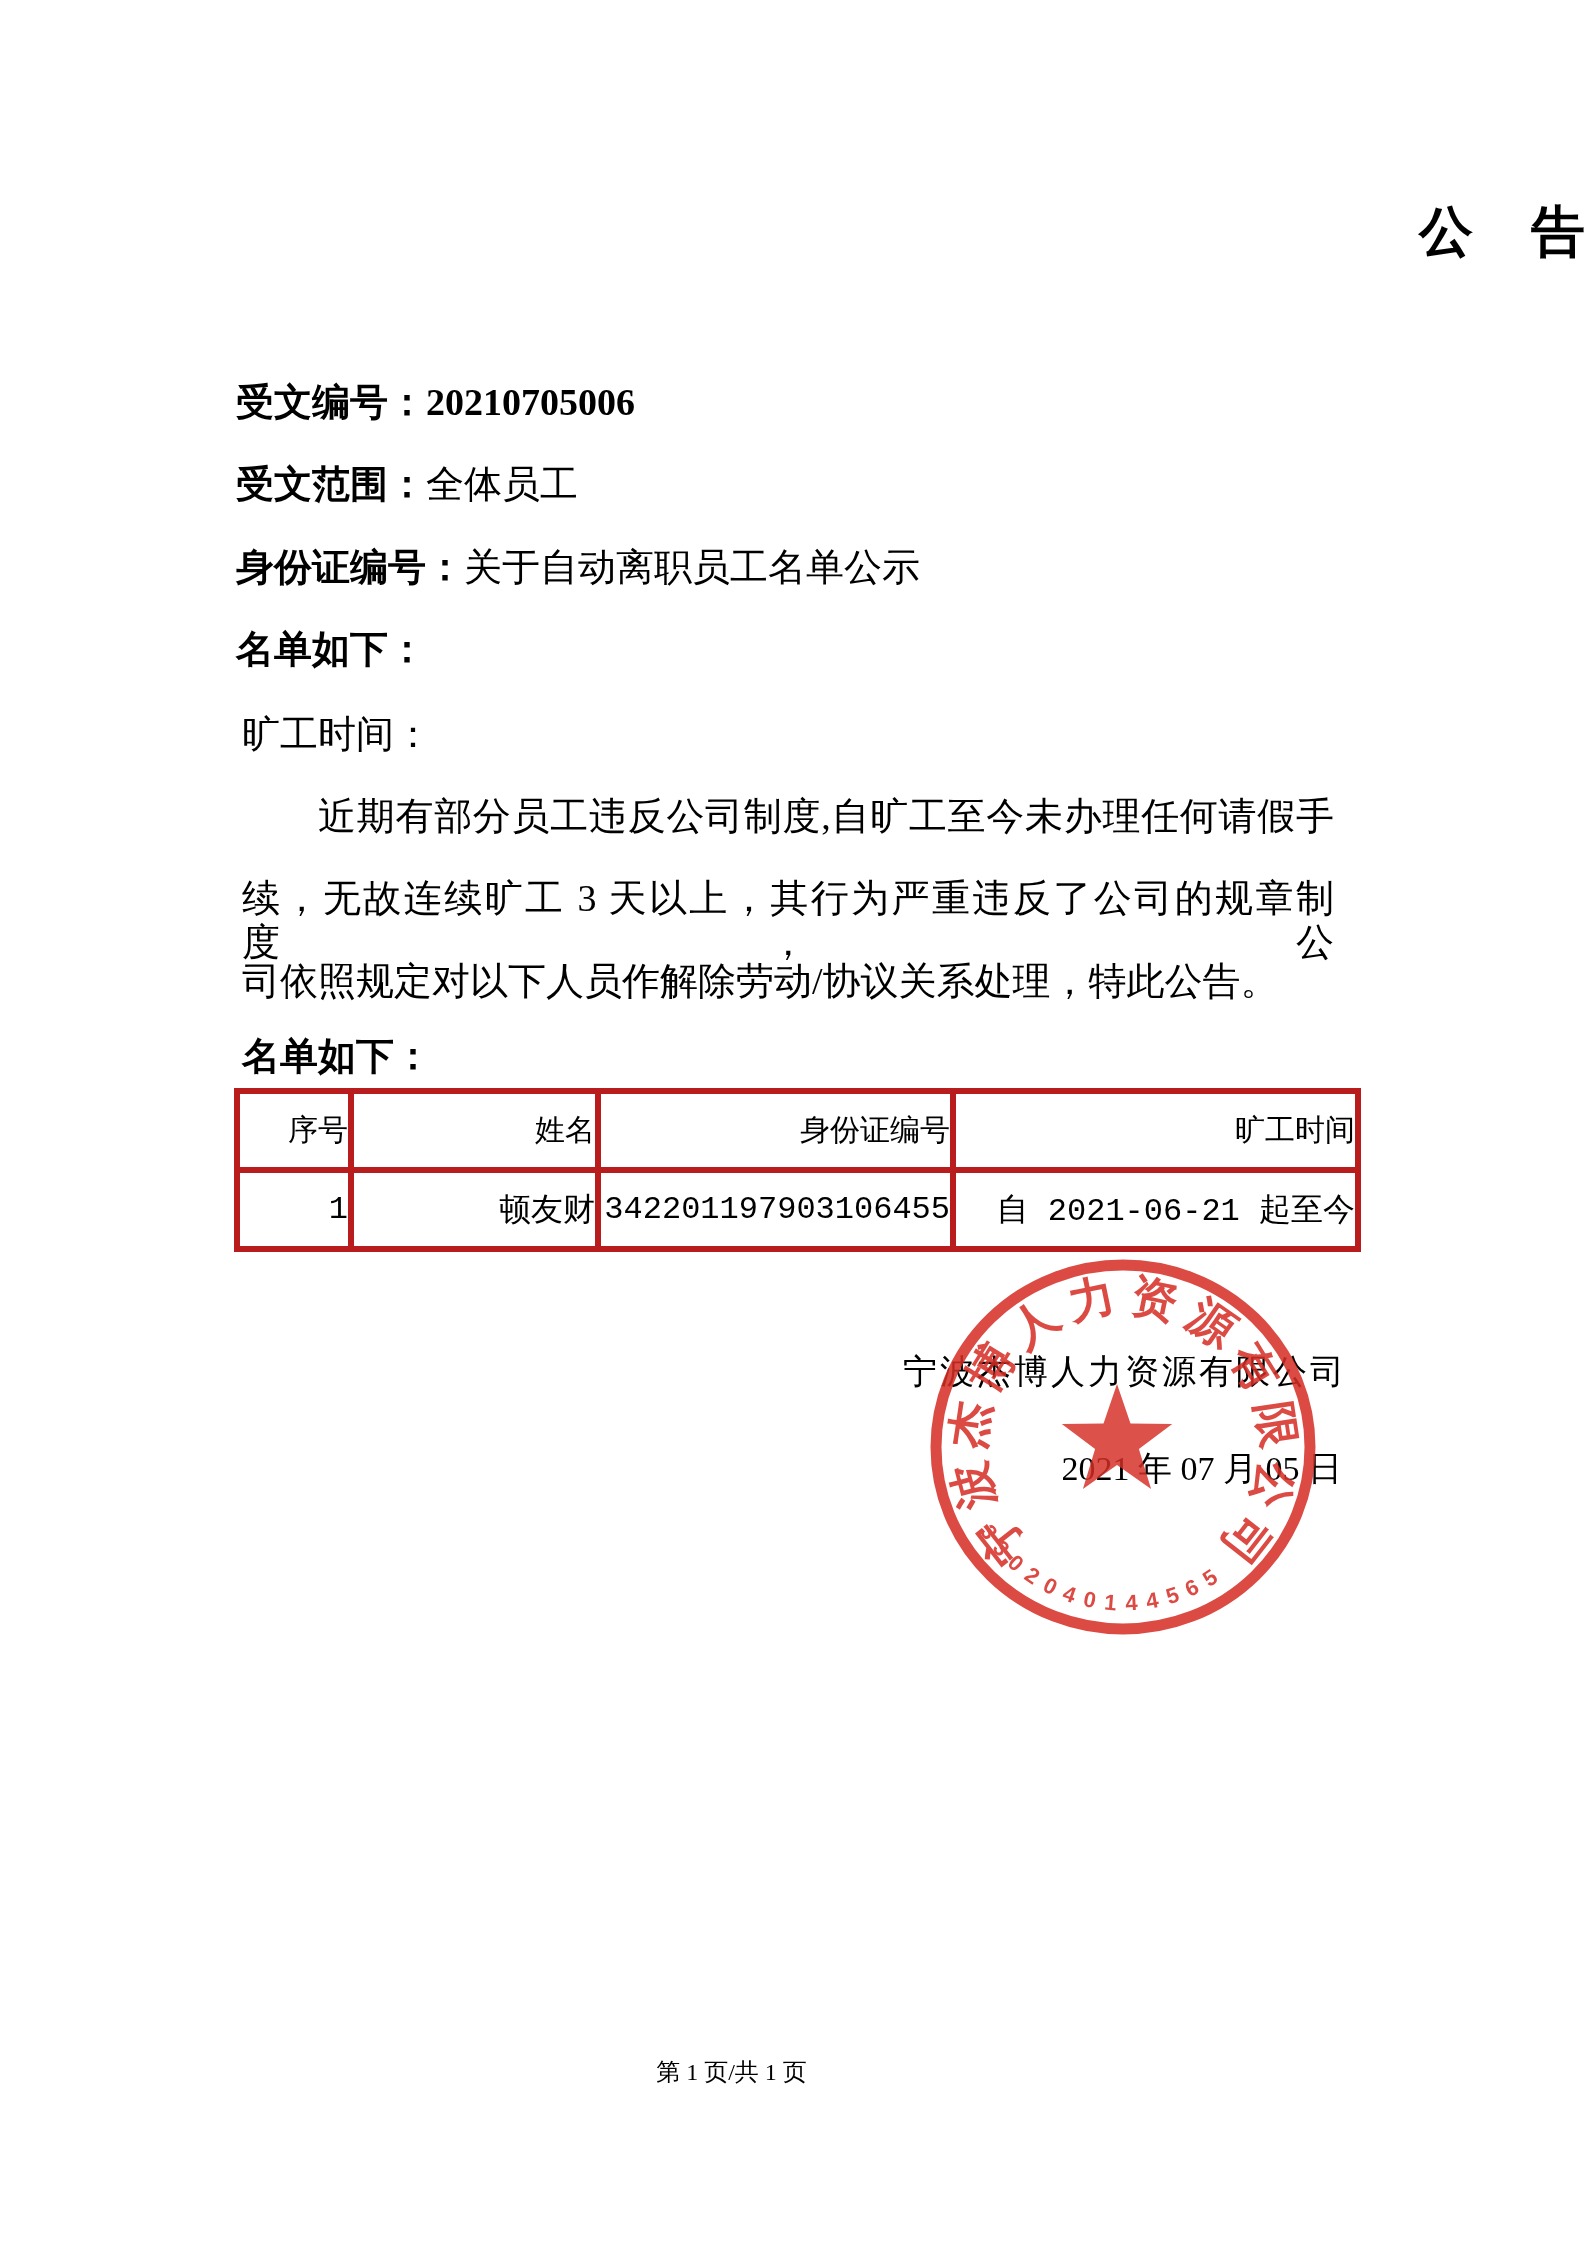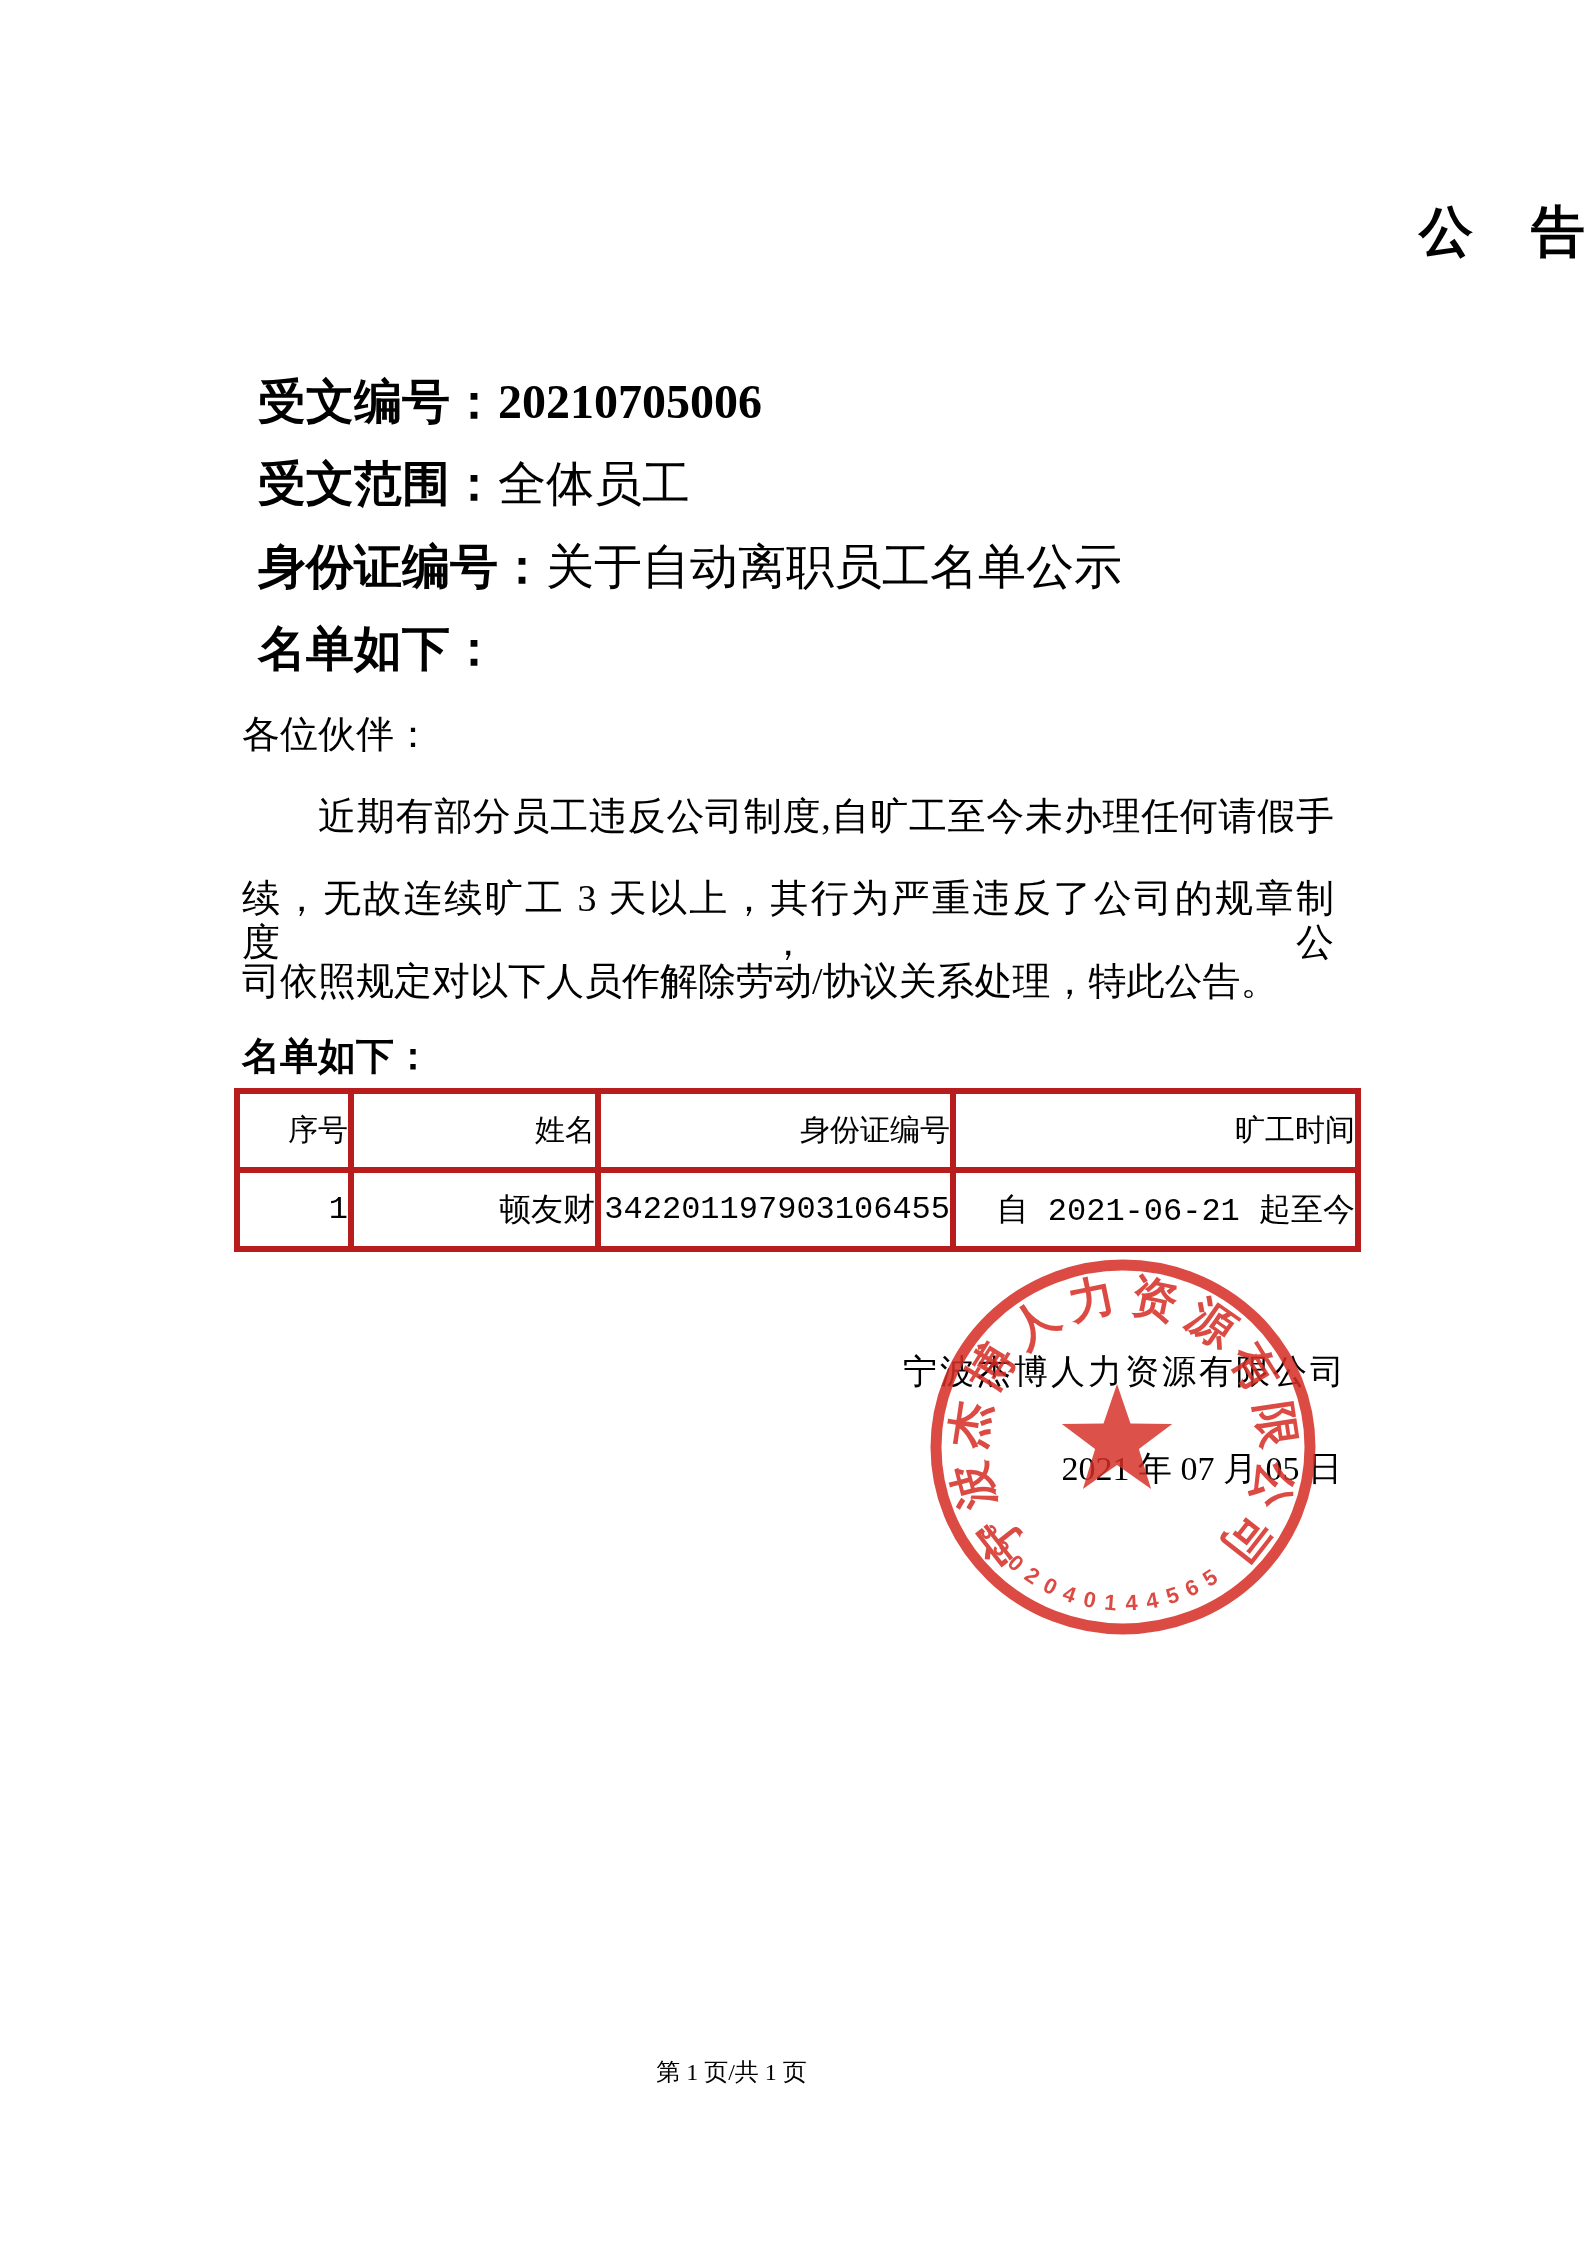--- a/index.html
+++ b/index.html
@@ -14,22 +14,22 @@
   }
   .abs{position:absolute;}
   .doc-title{
     top:196px;left:0;width:1587px;
     text-align:right;
     font-size:54px;font-weight:bold;
     letter-spacing:2px;
     font-family:"Liberation Serif","DejaVu Serif",serif;
   }
   .meta-row{
-    left:258px;
-    font-size:48px;line-height:44px;
+    left:236px;
+    font-size:38px;line-height:44px;
     white-space:nowrap;
   }
   .meta-label{font-weight:bold;}
   .meta-value{font-weight:normal;}
   .meta-value.bold{font-weight:bold;}
   .salutation{
     left:242px;top:712px;
     font-size:38px;line-height:44px;
   }
   .body-line{
@@ -104,21 +104,21 @@
   <div class="abs meta-row" style="top:462px">
     <span class="meta-label">受文范围：</span><span class="meta-value">全体员工</span>
   </div>
   <div class="abs meta-row" style="top:545px">
     <span class="meta-label">身份证编号：</span><span class="meta-value">关于自动离职员工名单公示</span>
   </div>
   <div class="abs meta-row" style="top:627px">
     <span class="meta-label">名单如下：</span><span class="meta-value"></span>
   </div>
 
-  <div class="abs salutation">各位伙伴：</div>
+  <div class="abs salutation">旷工时间：</div>
 
   <div class="abs body-line indent" style="top:794px">近期有部分员工违反公司制度,自旷工至今未办理任何请假手</div>
   <div class="abs body-line" style="top:876px">续，无故连续旷工 3 天以上，其行为严重违反了公司的规章制度，公</div>
   <div class="abs body-line last" style="top:959px">司依照规定对以下人员作解除劳动/协议关系处理，特此公告。</div>
 
   <div class="abs list-heading">名单如下：</div>
 
   <table class="roster">
     <colgroup>
       <col style="width:114px">

